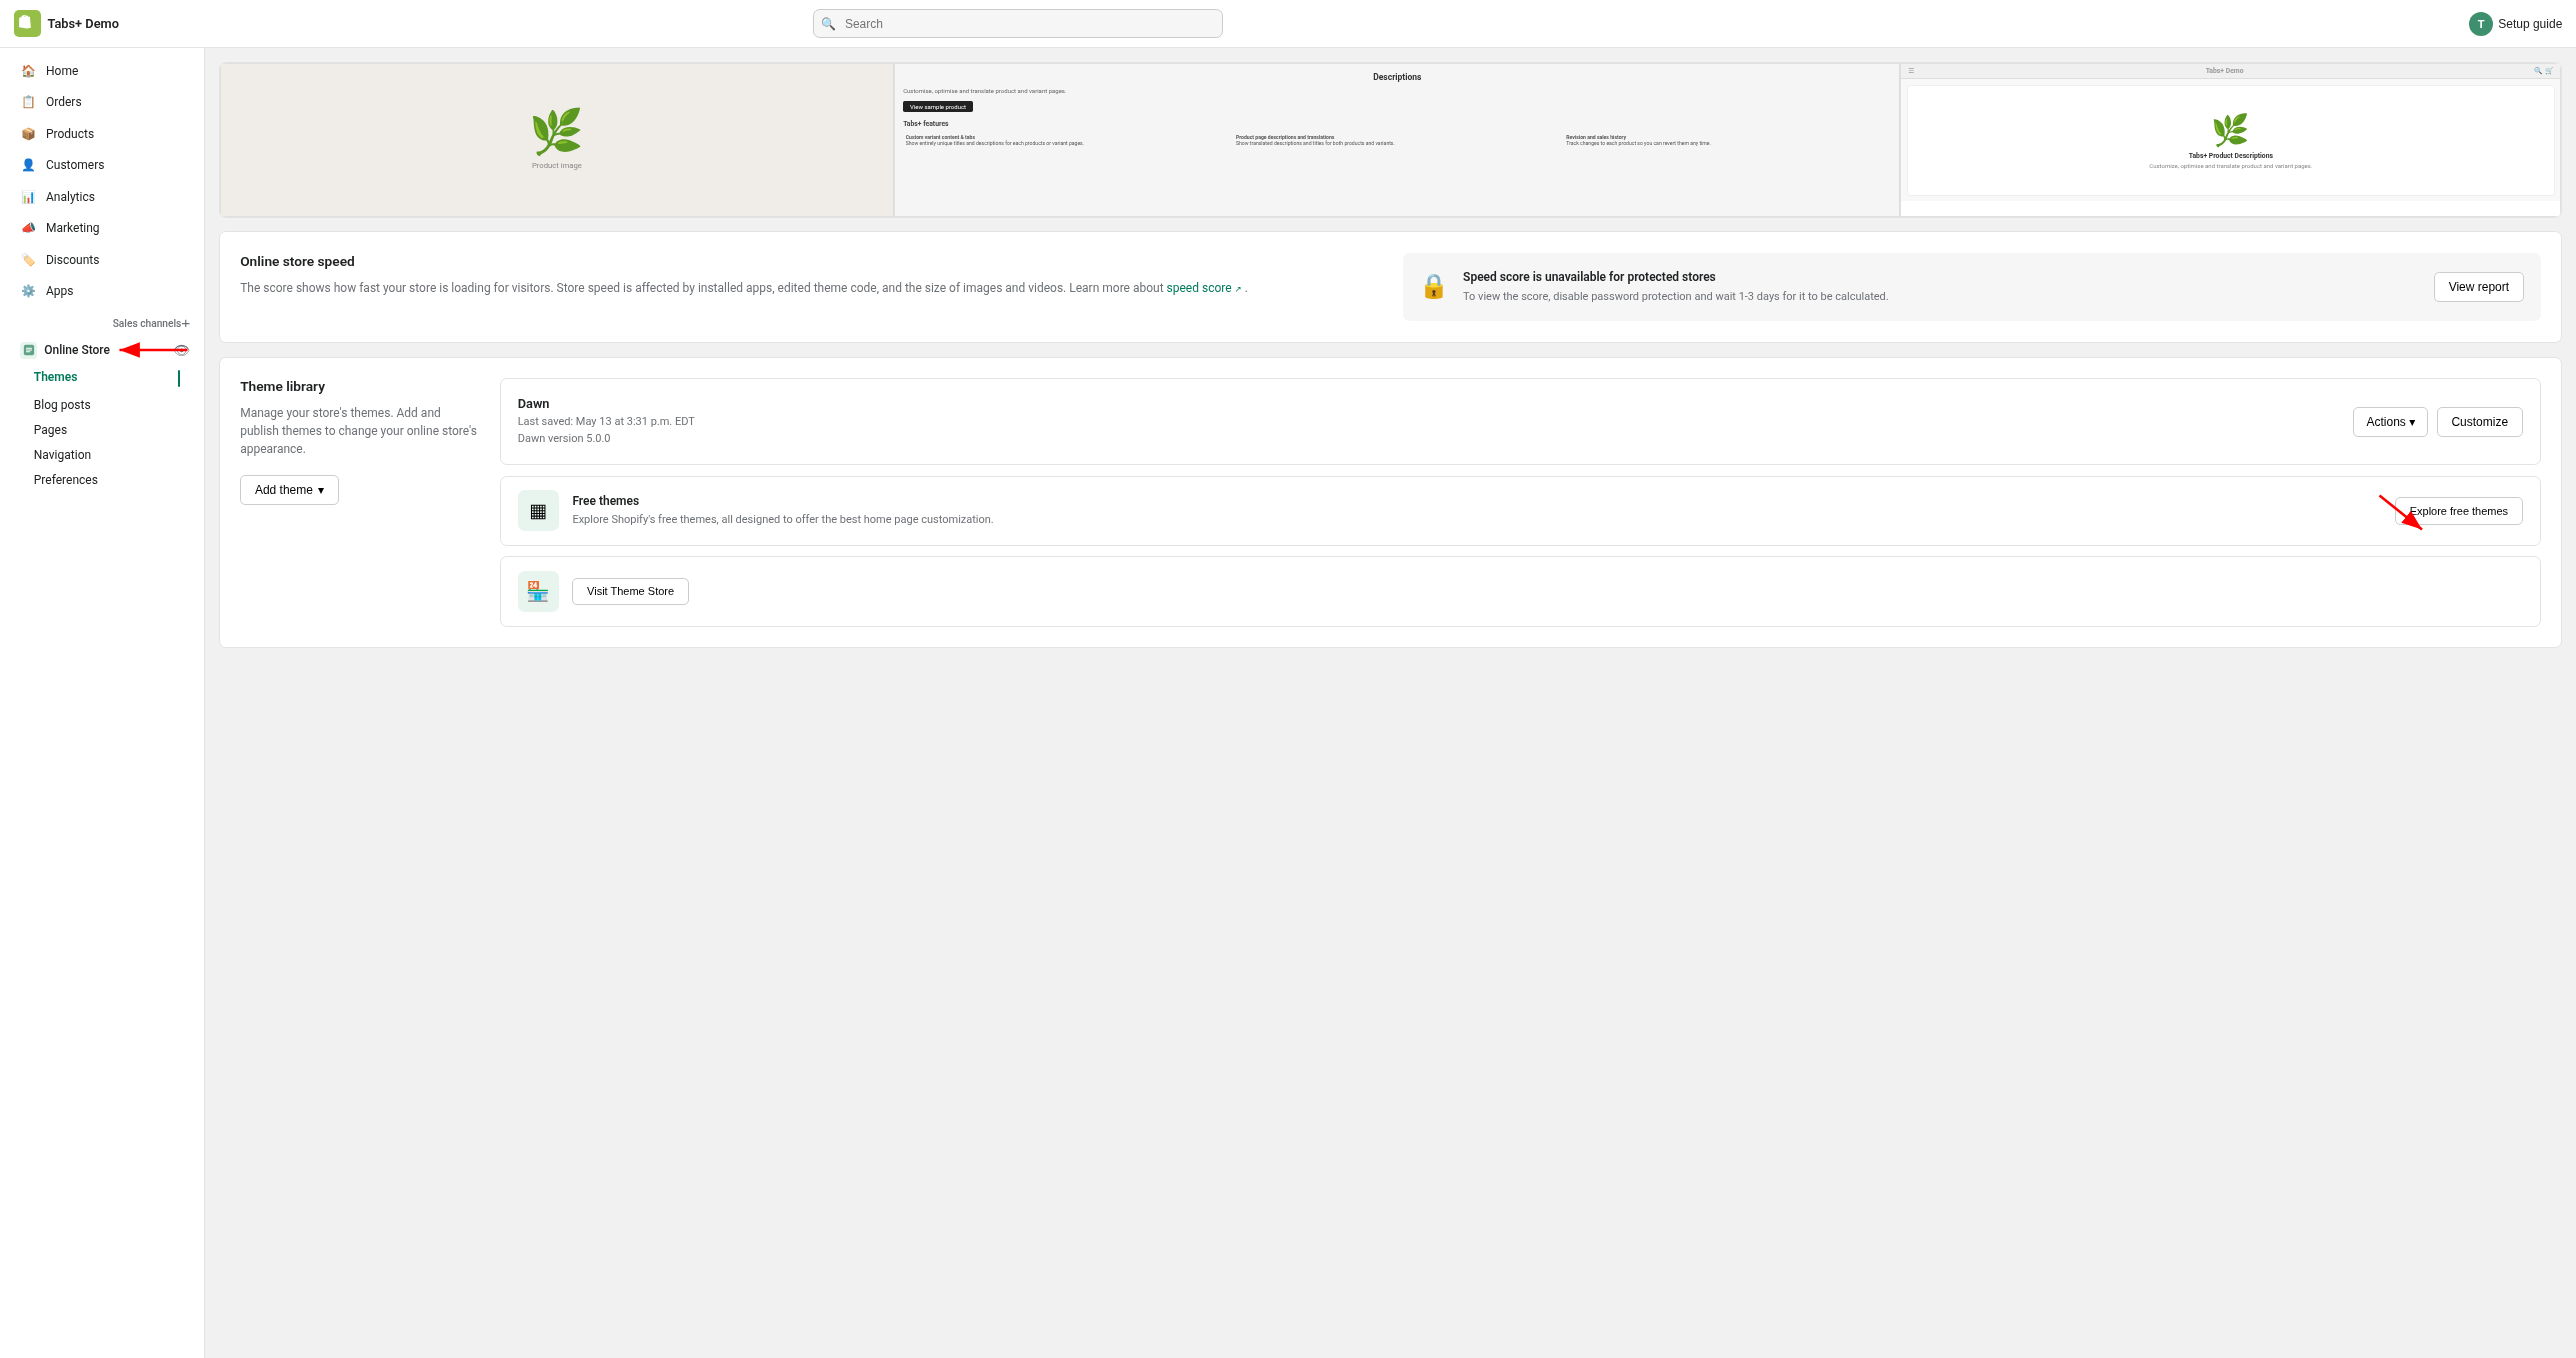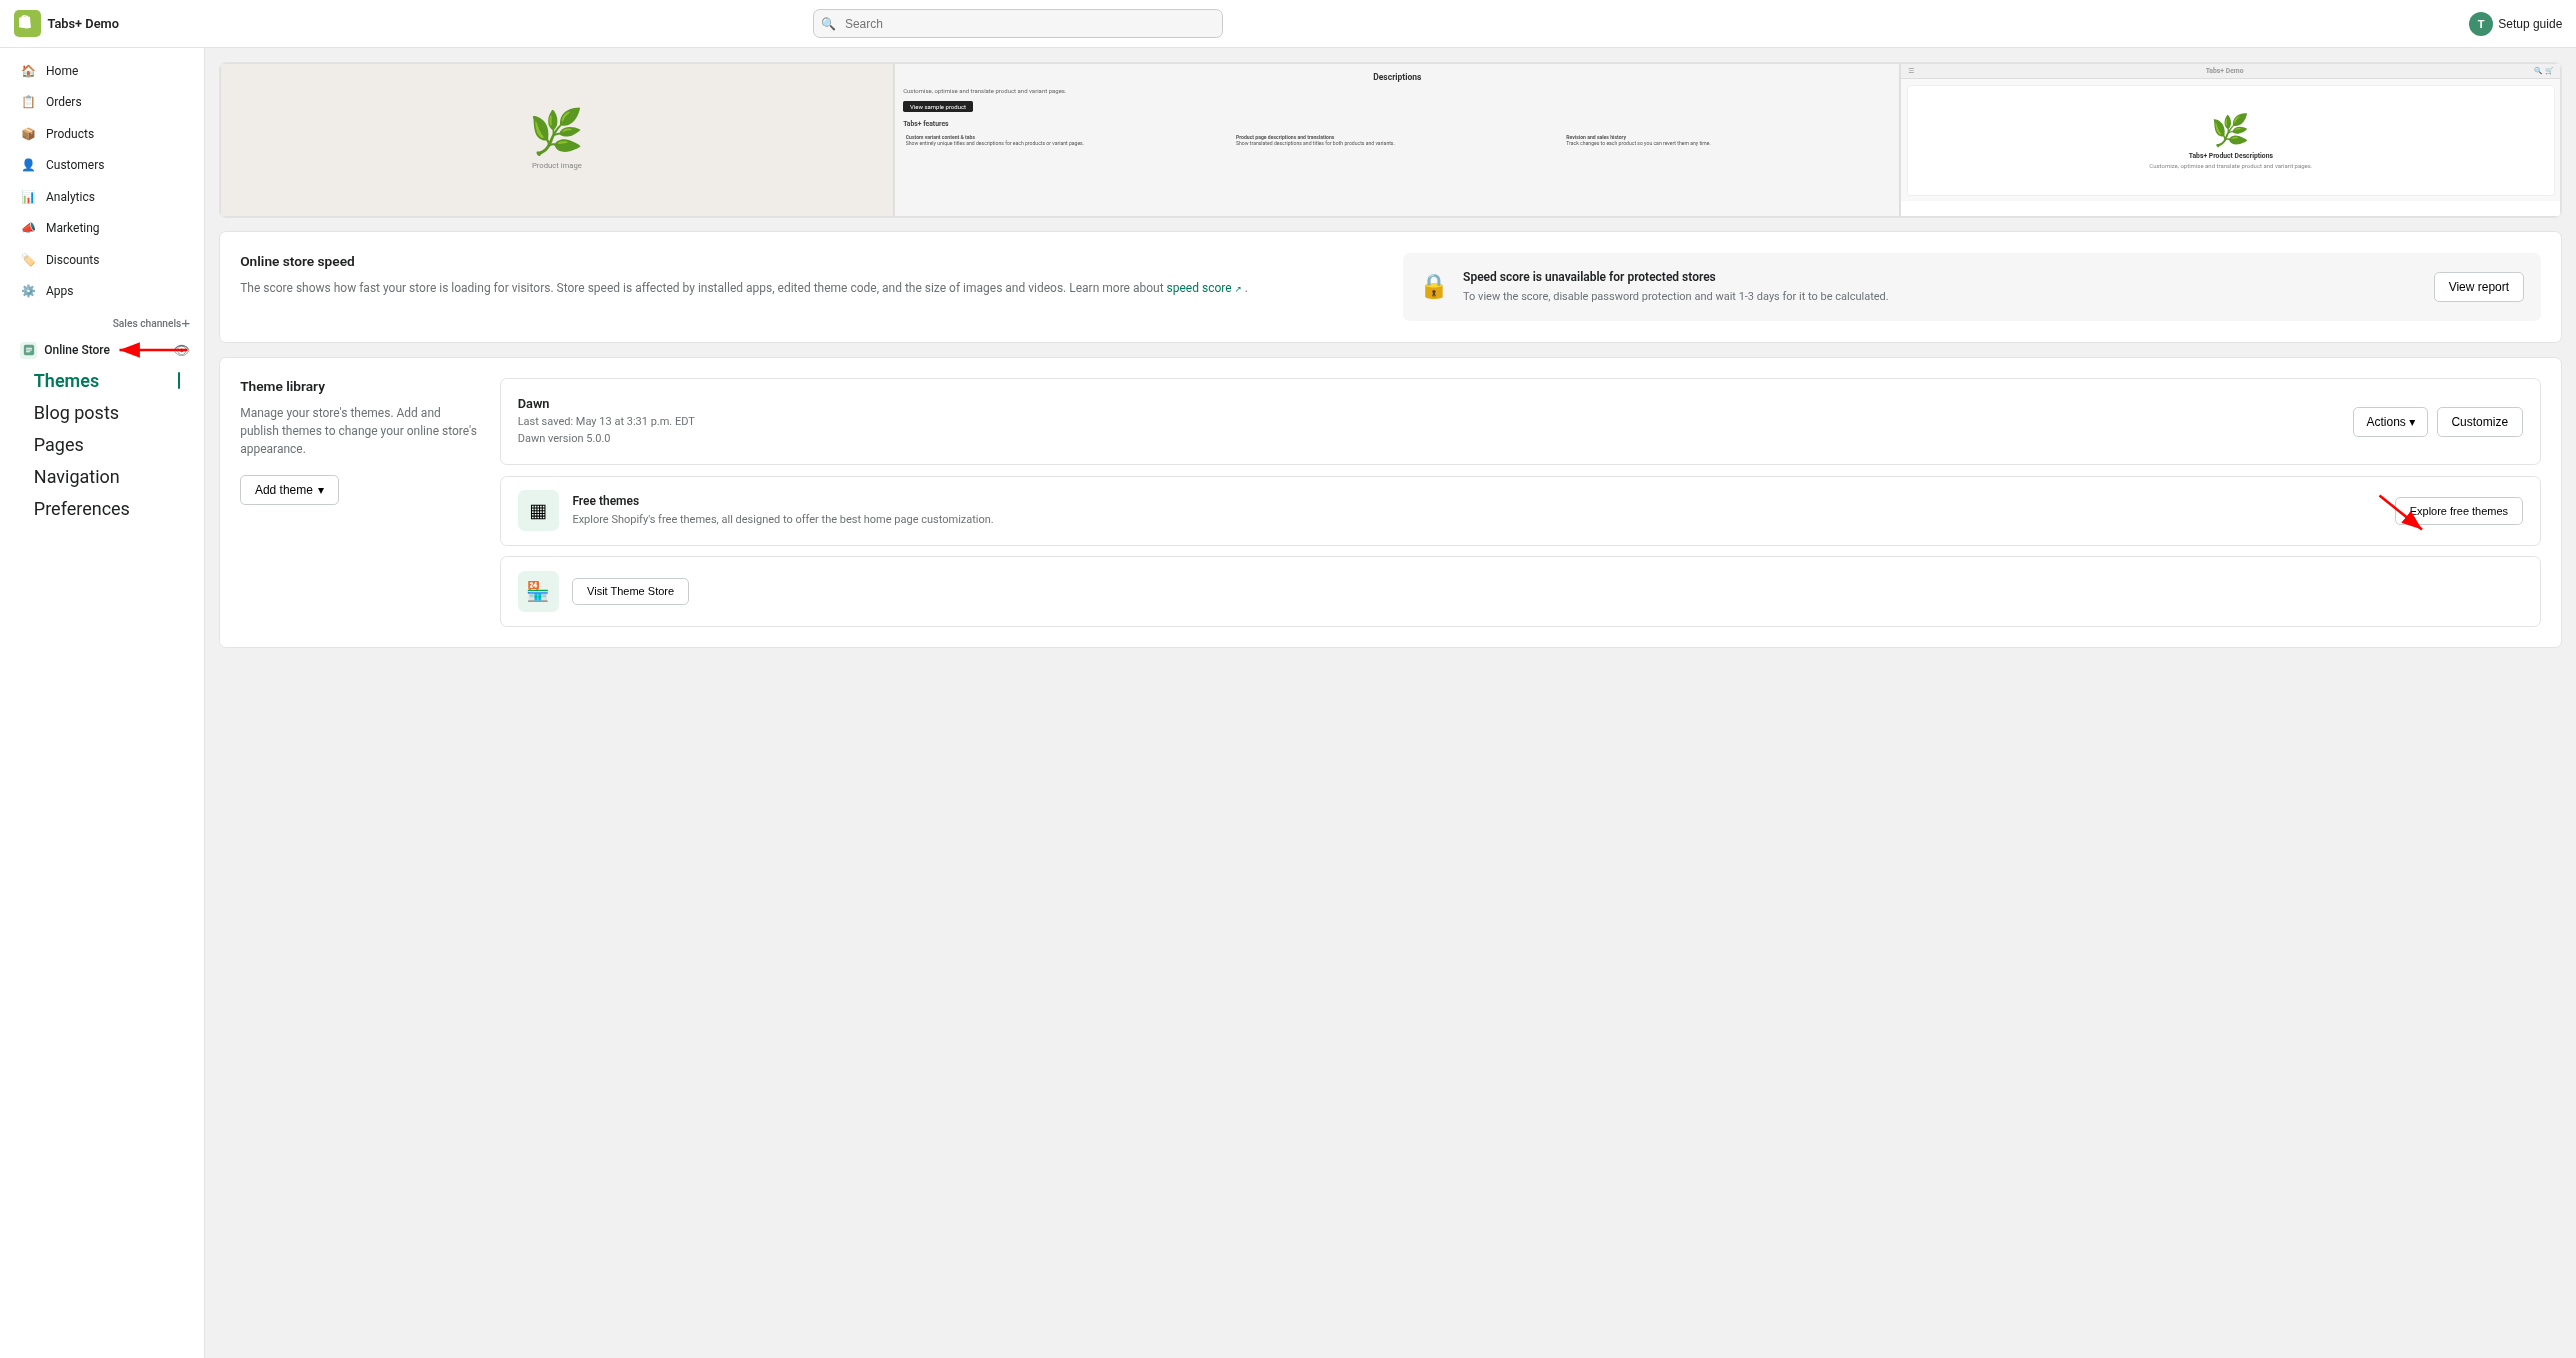--- a/index.html
+++ b/index.html
@@ -24,21 +24,21 @@
     .main-layout { display: flex; flex: 1; overflow: hidden; }
 
     
     .sidebar { width: 205px; background: #fff; border-right: 0.9px solid #e1e3e5; overflow-y: auto; flex-shrink: 0; padding: 6.8px 0; }
     .sidebar-item { display: flex; align-items: center; gap: 8.5px; padding: 6.8px 13.7px; cursor: pointer; font-size: 12px; color: #202223; border-radius: 5.1px; margin: 0.9px 6.8px; }
     .sidebar-item .icon { width: 17px; height: 17px; display: flex; align-items: center; justify-content: center; color: #6d7175; flex-shrink: 0; }
     .sidebar-item .label { font-size: 12px; }
     .sidebar-section-title { font-size: 10.2px; color: #6d7175; padding: 6.8px 13.7px 3.4px; font-weight: 500; display: flex; align-items: center; justify-content: flex-end; }
     .sidebar-section-title .add-btn { cursor: pointer; font-size: 15.4px; color: #6d7175; background: none; border: none; }
     .sidebar-sub { padding-left: 27px; }
-    .sidebar-sub-item { padding: 5.1px 13.7px 5.1px 0; cursor: pointer; font-size: 18px; color: #202223; border-radius: 5.1px; margin: 0.9px 6.8px; display: flex; align-items: center; justify-content: space-between; }
+    .sidebar-sub-item { padding: 5.1px 13.7px 5.1px 0; cursor: pointer; font-size: 12px; color: #202223; border-radius: 5.1px; margin: 0.9px 6.8px; display: flex; justify-content: space-between; }
     .sidebar-sub-item.active { color: #007a5a; font-weight: 600; }
     .online-store-row { display: flex; align-items: center; justify-content: space-between; padding: 5.1px 6.8px 5.1px 13.7px; margin: 0.9px 6.8px; cursor: pointer; }
     .online-store-left { display: flex; align-items: center; gap: 6.8px; }
     .online-store-icon { width: 17px; height: 17px; background: #e8f5ee; border-radius: 3.4px; display: flex; align-items: center; justify-content: center; }
     .online-store-label { font-size: 12px; font-weight: 500; color: #202223; }
     .eye-icon-btn { background: none; border: none; cursor: pointer; color: #6d7175; font-size: 13.7px; }
     .active-bar { width: 2.6px; height: 17px; background: #007a5a; border-radius: 1.7px; margin-right: 3.4px; }
 
     
     .content-area { flex: 1; overflow-y: auto; background: #f1f1f1; padding: 0; }

